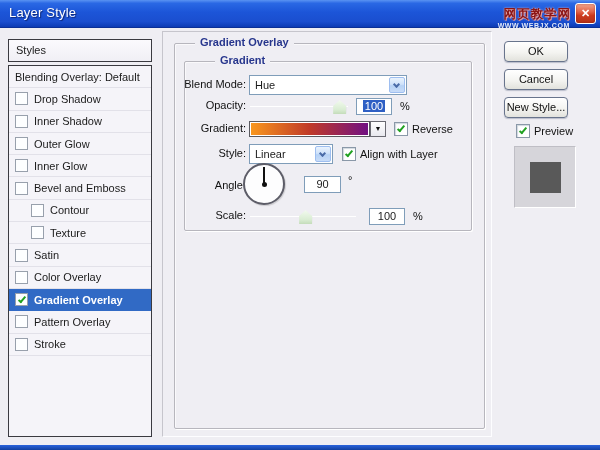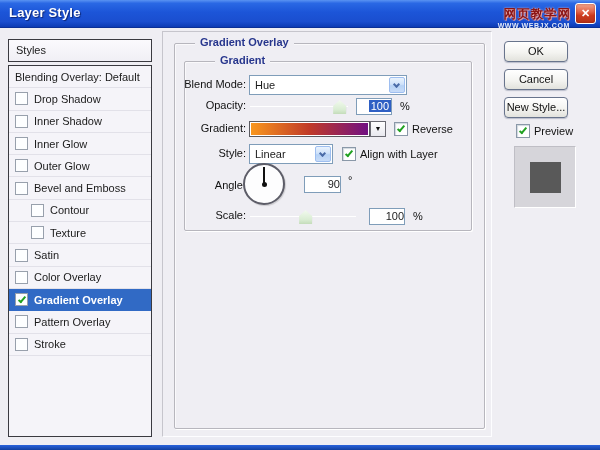--- a/index.html
+++ b/index.html
@@ -5,21 +5,21 @@
   * { margin:0; padding:0; box-sizing:border-box; }
   html,body { width:600px; height:450px; }
   body { font-family:"Liberation Sans", sans-serif; font-size:11px; color:#1b1b1b; }
 
   .window { position:relative; width:600px; height:450px; background:#efeef3; overflow:hidden; }
 
   
   .titlebar { position:absolute; left:0; top:0; width:600px; height:28px;
     background:linear-gradient(180deg,#5a93f2 0%,#2a68e4 12%,#1c55d8 45%,#1a4ecf 80%,#0c3bb4 100%);
     border-bottom:1px solid #0a2f96; }
-  .title-text { position:absolute; left:9px; top:5px; color:#fff; font-weight:bold; font-size:13px;
+  .title-text { position:absolute; left:9px; top:5px; color:#fff; font-weight:normal; font-size:13px;
     text-shadow:1px 1px 1px rgba(0,0,40,.55); letter-spacing:.2px; }
   .watermark { position:absolute; right:29px; top:6px; font-size:12.5px; font-weight:bold; color:#8c1515;
     text-shadow:0 0 2px #f3c4c4, 1px 1px 0 #e09090; letter-spacing:1px; }
   .watermark-sub { position:absolute; right:30px; top:21.5px; font-size:7px; font-weight:bold;
     color:rgba(255,255,255,.88); letter-spacing:.6px; z-index:5; }
   .close-btn { position:absolute; right:4px; top:3px; width:21px; height:21px; border-radius:3px;
     border:1px solid #fff; background:linear-gradient(180deg,#f0a68e 0%,#e2654a 40%,#cc3a1e 60%,#b43217 100%);
     color:#fff; font-size:11px; font-weight:bold; text-align:center; line-height:19px;
     box-shadow:inset 0 0 2px rgba(120,10,0,.6); cursor:default; }
 
@@ -60,21 +60,21 @@
   .combo { position:absolute; height:20px; background:#fff; border:1px solid #7f9db9;
     padding:3px 20px 0 5px; cursor:default; }
   .combo-btn { position:absolute; right:1px; top:1px; bottom:1px; width:16px;
     background:linear-gradient(180deg,#eaf3fd 0%,#cfe2fa 45%,#b6d2f5 55%,#c8dcf8 100%);
     border:1px solid #9ebef0; border-radius:2px; }
   .combo-chevron { position:absolute; left:4px; top:4px; width:5px; height:5px;
     border-right:2px solid #4a6ca8; border-bottom:2px solid #4a6ca8; transform:rotate(45deg); }
 
   
   .valbox { position:absolute; height:17px; width:36px; background:#fff; border:1px solid #7f9db9;
-    text-align:right; line-height:15px; cursor:text; }
+    text-align:center; line-height:15px; cursor:text; }
   .sel-text { background:#2e5fc4; color:#fff; padding:0 2px; }
   .unit { position:absolute; color:#111; }
 
   
   .slider { position:absolute; height:17px; }
   .slider .track { position:absolute; left:0; right:0; top:8px; height:1px;
     background:#8f8e96; border-bottom:1px solid #fff; }
   .thumb { position:absolute; top:2px; width:13px; height:14px;
     clip-path:polygon(50% 0%, 100% 42%, 100% 100%, 0% 100%, 0% 42%);
     background:linear-gradient(180deg,#f2faef 0%,#d9ecd2 70%,#c4dcba 100%);
@@ -135,25 +135,25 @@
         <div class="list-item">
           <span class="cbx"></span>
           <span>Drop Shadow</span>
         </div>
         <div class="list-item">
           <span class="cbx"></span>
           <span>Inner Shadow</span>
         </div>
         <div class="list-item">
           <span class="cbx"></span>
+          <span>Outer Glow</span>
+        </div>
+        <div class="list-item">
+          <span class="cbx"></span>
           <span>Inner Glow</span>
-        </div>
-        <div class="list-item">
-          <span class="cbx"></span>
-          <span>Outer Glow</span>
         </div>
         <div class="list-item">
           <span class="cbx"></span>
           <span>Bevel and Emboss</span>
         </div>
         <div class="list-item indent">
           <span class="cbx"></span>
           <span>Contour</span>
         </div>
         <div class="list-item indent">

